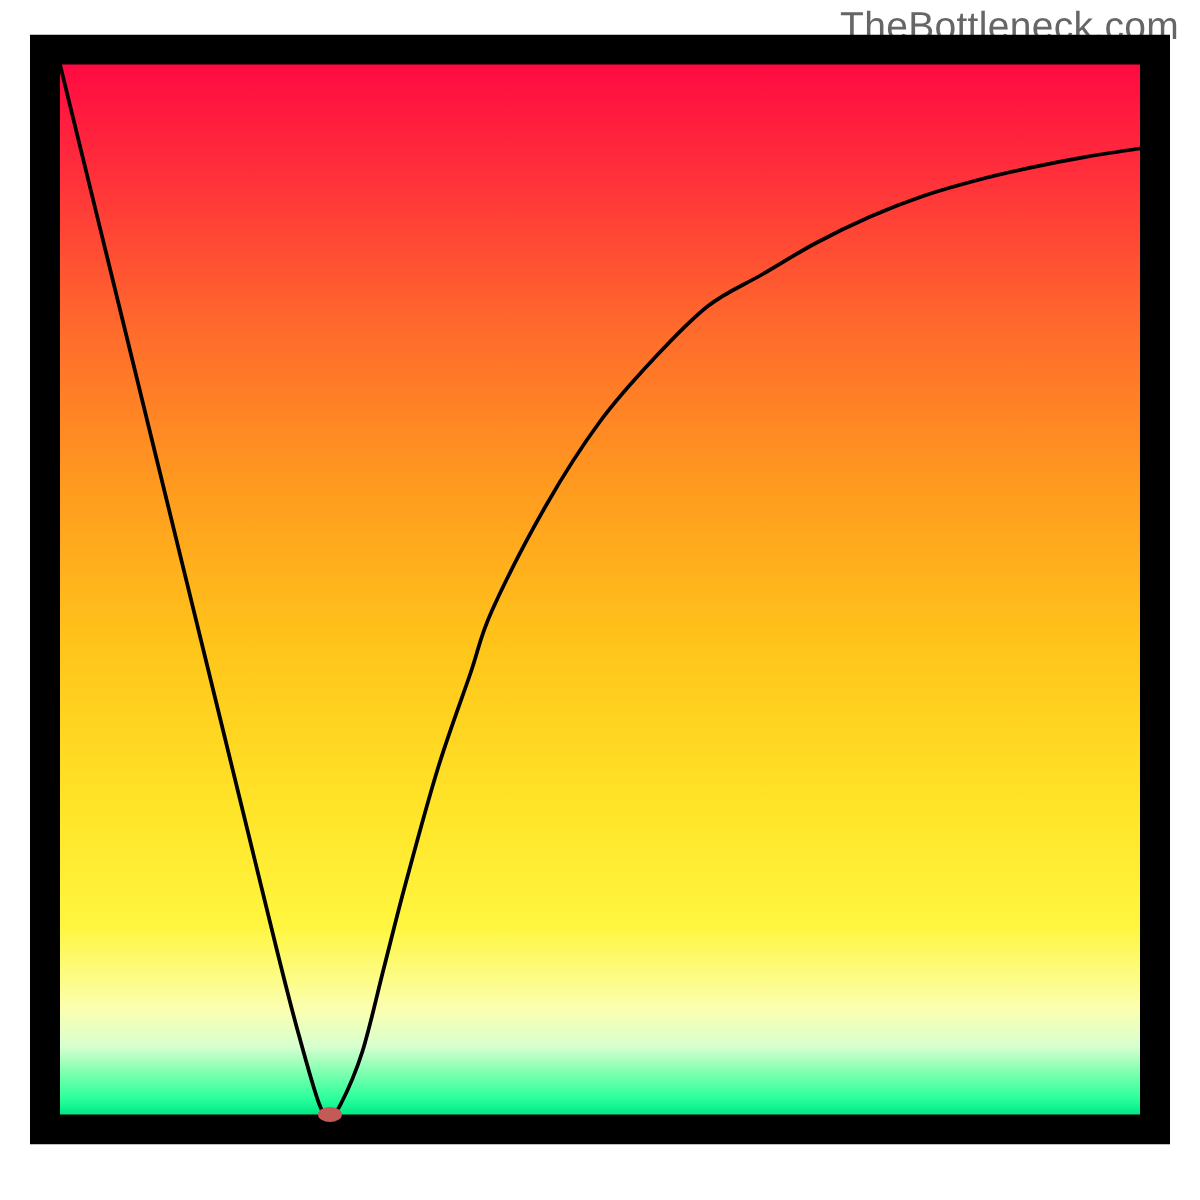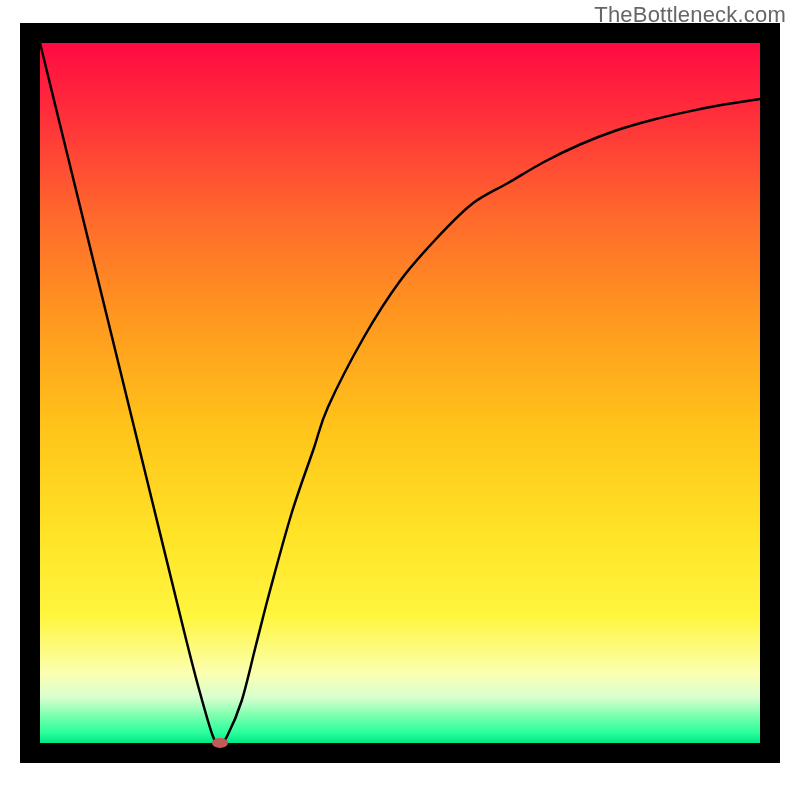--- a/index.html
+++ b/index.html
@@ -8,21 +8,21 @@
     width: 800px;
     height: 800px;
     overflow: hidden;
     background: #fff;
     font-family: Arial, Helvetica, sans-serif;
   }
   .watermark {
     position: absolute;
     top: 2px;
     right: 14px;
-    font-size: 22px;
+    font-size: 26px;
     color: #666;
     font-family: Arial, sans-serif;
     letter-spacing: 0.2px;
   }
   .chart-wrap {
     position: absolute;
     top: 23px;
     left: 20px;
     width: 760px;
     height: 740px;

